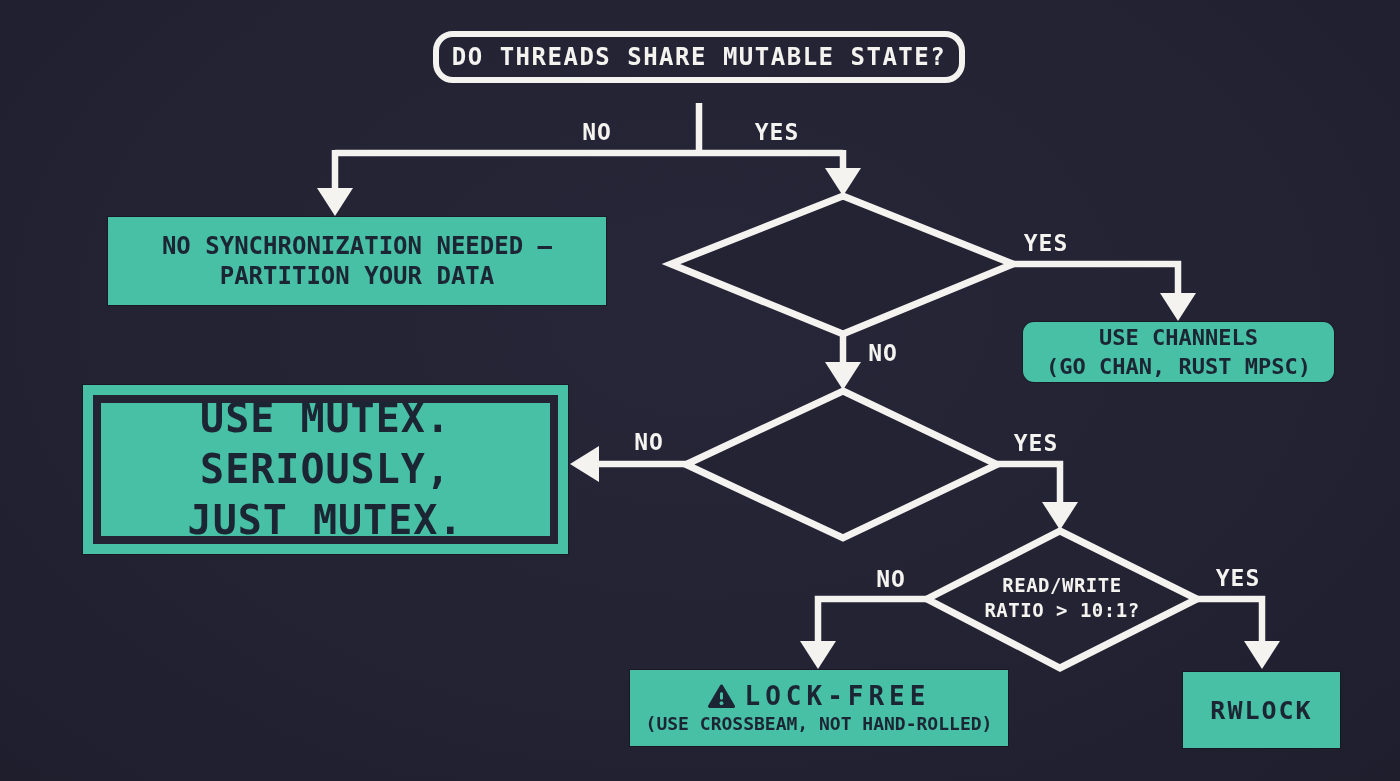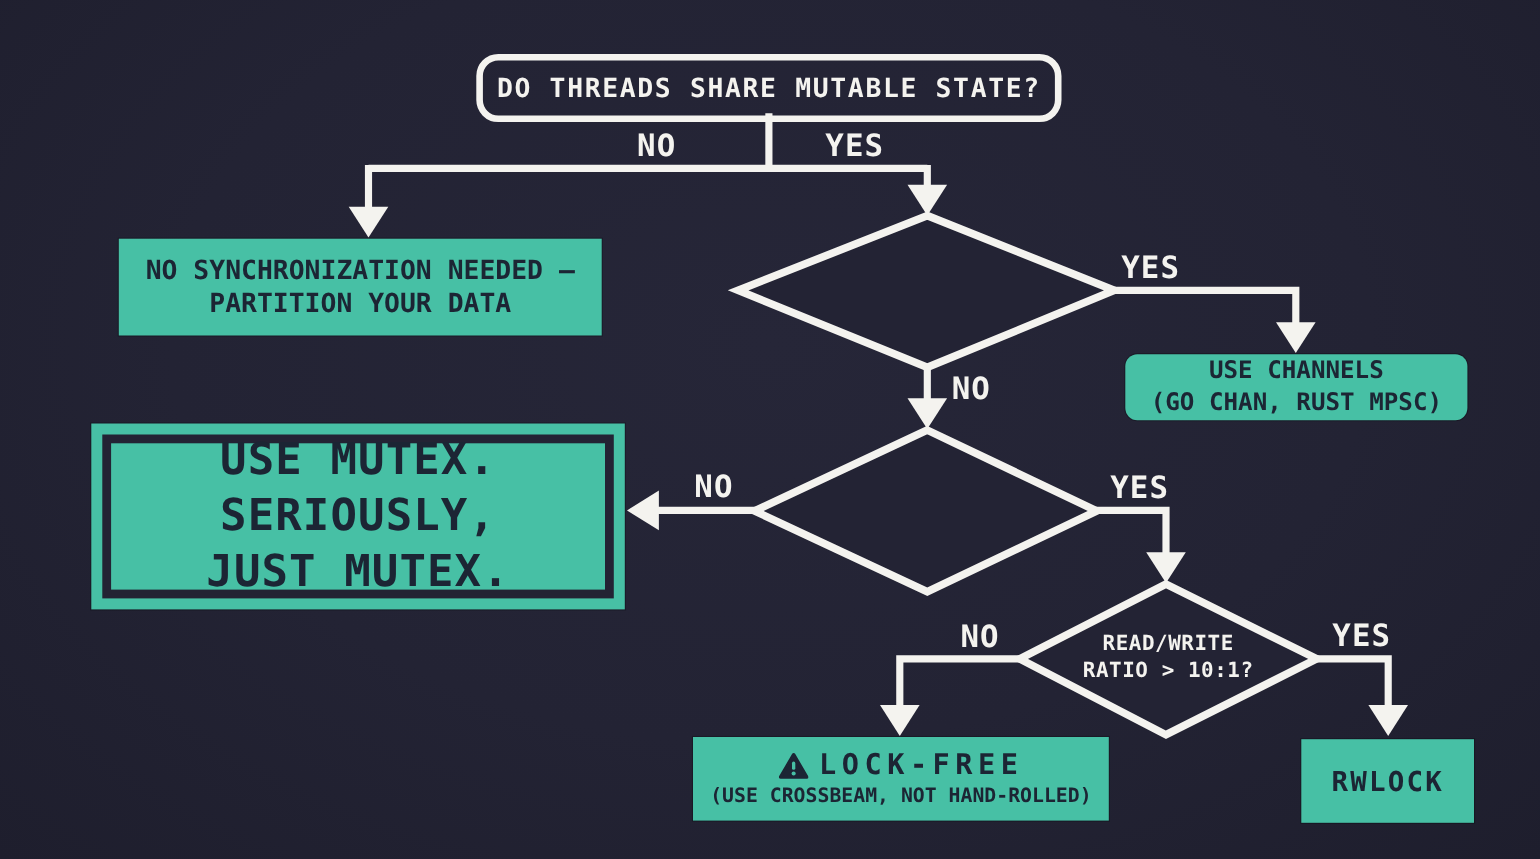--- a/index.html
+++ b/index.html
@@ -15,43 +15,43 @@
     font-family:"DejaVu Sans Mono","Liberation Mono",monospace;
     font-weight:bold;
   }
   .layer{position:absolute;left:0;top:0;width:1400px;height:781px;}
   .abs{position:absolute;box-sizing:border-box;}
   .center-flex{display:flex;align-items:center;justify-content:center;text-align:center;}
   .pre{white-space:pre-line;}
 
   
   .root-box{
-    left:433px;top:49px;width:532px;height:62px;
+    left:433px;top:31px;width:532px;height:52px;
     border:6px solid var(--line);border-radius:20px;
     color:var(--line);font-size:24px;letter-spacing:1.5px;justify-content:center;
   }
 
   
   .edge-label{
-    color:var(--line);font-size:28px;letter-spacing:1px;
+    color:var(--line);font-size:23px;letter-spacing:1px;
     transform:translate(-50%,-50%);white-space:nowrap;
   }
 
   
   .diamond-text{
     color:var(--line);font-size:19px;line-height:1.34;letter-spacing:0.5px;
     text-align:center;transform:translate(-50%,-50%);
   }
 
   
   .result-box{
     background:var(--node_fill);color:var(--node_text);
     box-shadow:0 0 0 1px rgba(0,0,0,0.25);
   }
-  .box-no-sync{left:108px;top:217px;width:439px;height:88px;font-size:24px;line-height:1.27;}
+  .box-no-sync{left:108px;top:217px;width:498px;height:88px;font-size:24px;line-height:1.27;}
   .box-channels{left:1023px;top:322px;width:311px;height:60px;font-size:22px;line-height:1.32;border-radius:11px;}
   .box-lockfree{left:630px;top:670px;width:378px;height:76px;flex-direction:column;}
   .lockfree-title-row{display:flex;align-items:center;justify-content:center;gap:10px;
     font-size:26px;letter-spacing:5px;line-height:1.1;}
   .lockfree-subtitle{font-size:18px;letter-spacing:0px;margin-top:2px;}
   .box-rwlock{left:1183px;top:672px;width:157px;height:76px;font-size:25px;letter-spacing:2px;}
 
   
   .box-mutex{left:83px;top:385px;width:485px;height:169px;background:var(--node_fill);}
   .box-mutex-inner{

